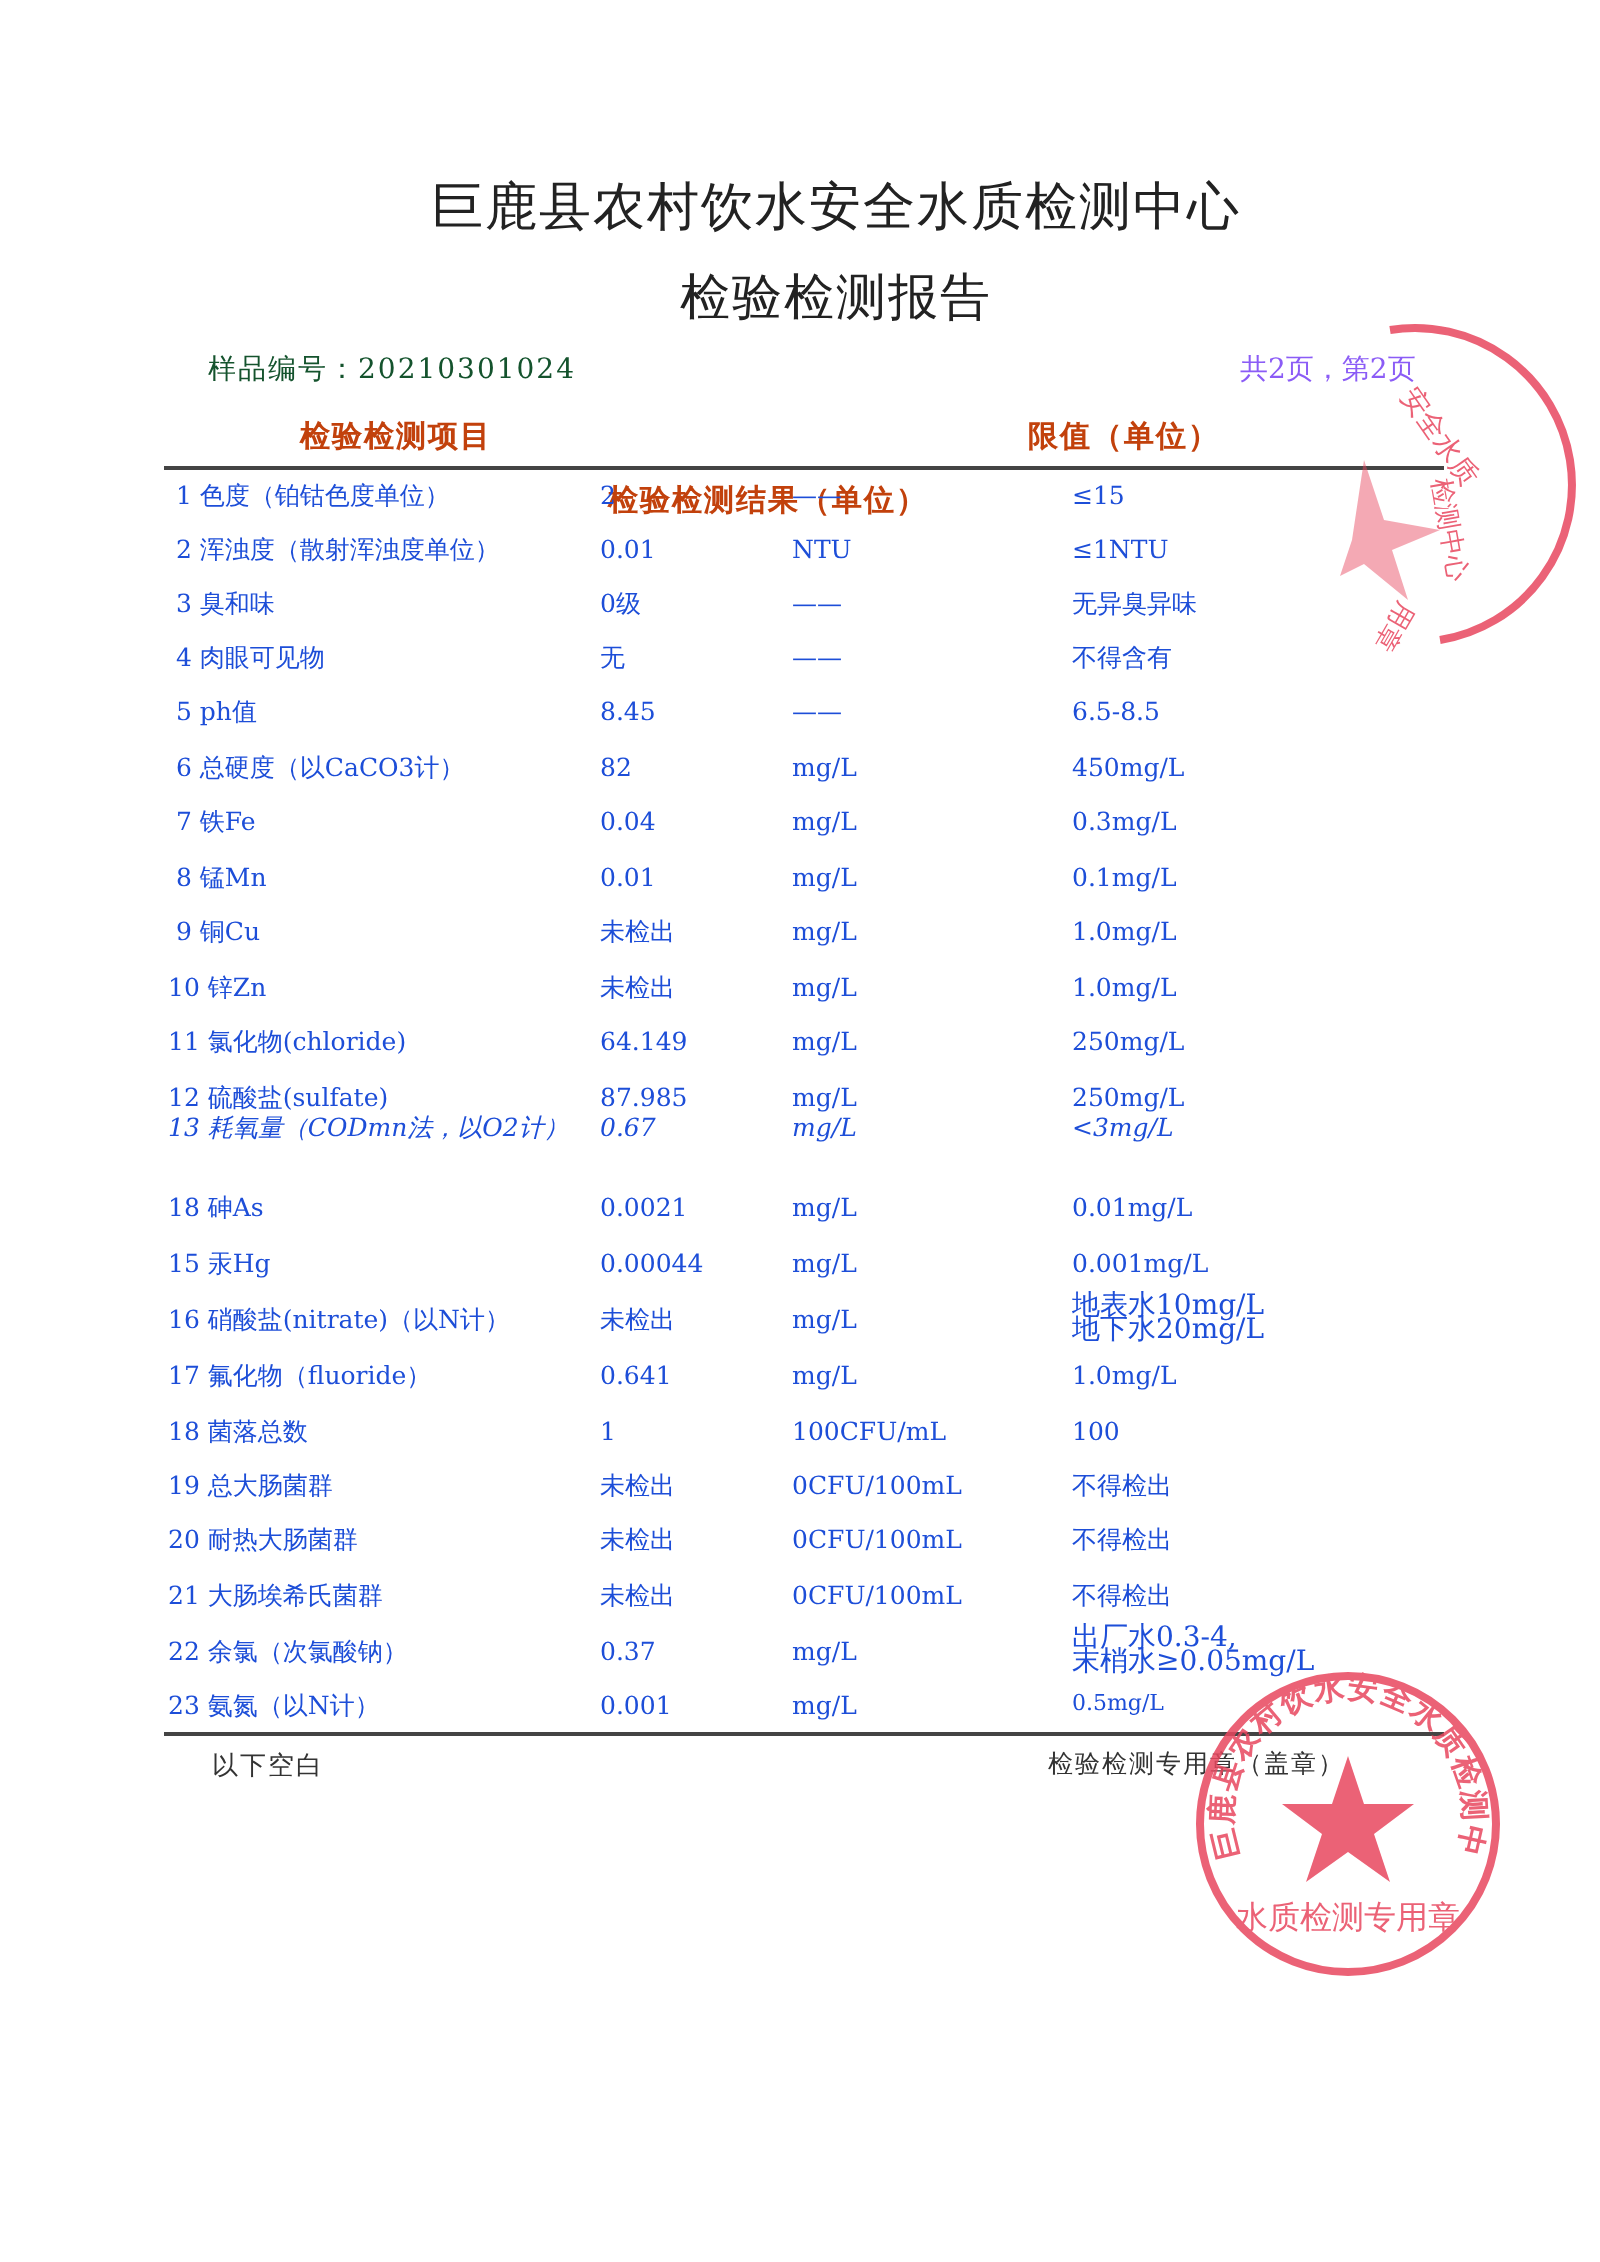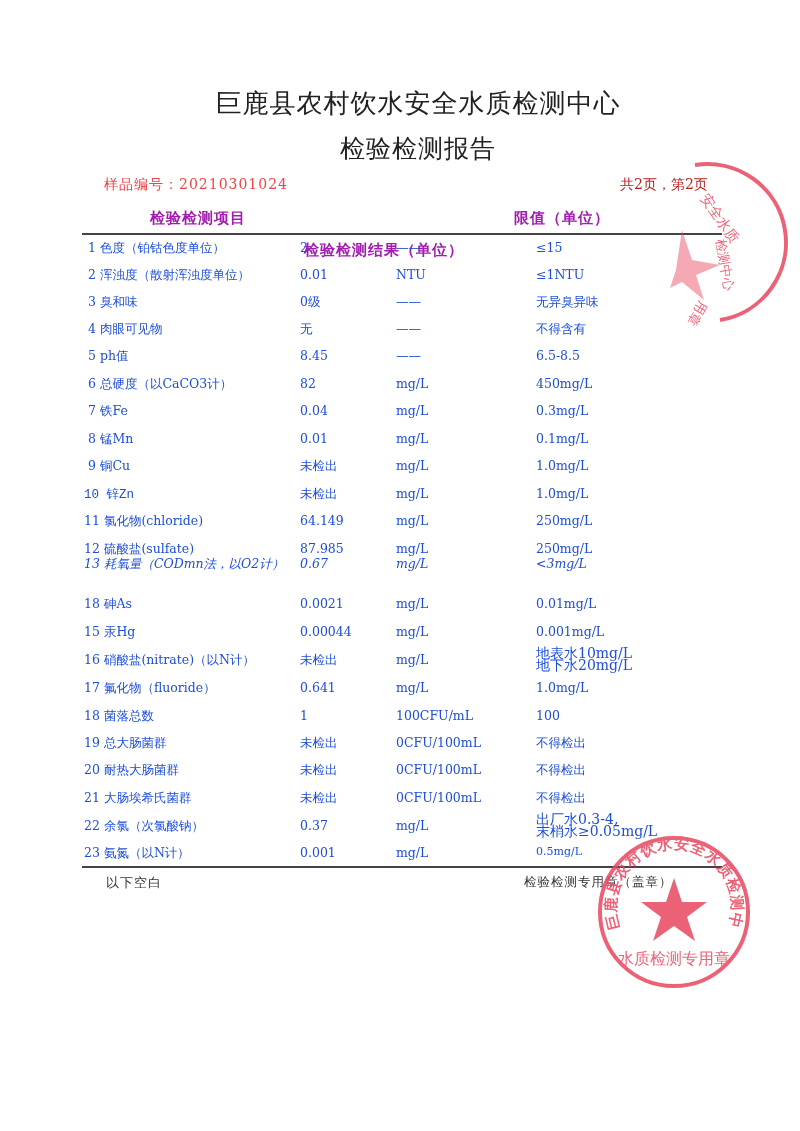--- a/index.html
+++ b/index.html
@@ -10,23 +10,23 @@
   .title1 {
     position: absolute; left: 0; width: 800px; top: 86px; text-align: center;
     font-family: "DejaVu Sans", "Liberation Sans", sans-serif;
     font-size: 26px; letter-spacing: 1px; color: #222; padding-left: 36px; box-sizing: border-box;
   }
   .title2 {
     position: absolute; left: 0; width: 800px; top: 132px; text-align: center;
     font-family: "DejaVu Sans", "Liberation Sans", sans-serif;
     font-size: 25px; letter-spacing: 1px; color: #222; padding-left: 36px; box-sizing: border-box;
   }
-  .sample-no { position: absolute; left: 104px; top: 176px; font-size: 14px; color: #ef4444; letter-spacing: 1px; }
-  .page-info { position: absolute; left: 620px; top: 176px; font-size: 14px; color: #b91c1c; }
-  .hdr { position: absolute; top: 209px; font-size: 15px; font-weight: bold; color: #a21caf; letter-spacing: 1px;
+  .sample-no { position: absolute; left: 104px; top: 176px; font-size: 14px; color: #14532d; letter-spacing: 1px; }
+  .page-info { position: absolute; left: 620px; top: 176px; font-size: 14px; color: #8b5cf6; }
+  .hdr { position: absolute; top: 209px; font-size: 15px; font-weight: bold; color: #c2410c; letter-spacing: 1px;
          font-family: "DejaVu Sans", "Liberation Sans", sans-serif; }
   .rule { position: absolute; left: 82px; width: 640px; height: 2px; background: #444; }
   .row { position: absolute; left: 0; width: 800px; height: 27px; font-size: 12.5px; color: #1d4ed8; }
   .row span { position: absolute; top: 0; white-space: nowrap; }
   .c-item { left: 88px; }
   .c-res { left: 300px; }
   .c-unit { left: 396px; }
   .c-lim { left: 536px; }
   .c-lim.small { font-size: 14px; line-height: 12px; top: -5px; }
   .foot-left { position: absolute; left: 106px; top: 874px; font-size: 13px; color: #333; letter-spacing: 1px; }
@@ -96,21 +96,21 @@
       <span class="c-unit">mg/L</span>
       <span class="c-lim">0.1mg/L</span>
     </div>
   <div class="row" style="top:458px;">
       <span class="c-item">9 铜Cu</span>
       <span class="c-res">未检出</span>
       <span class="c-unit">mg/L</span>
       <span class="c-lim">1.0mg/L</span>
     </div>
   <div class="row" style="top:486px;">
-      <span class="c-item" style="left:84px;font-family:Liberation Mono, monospace;">10 锌Zn</span>
+      <span class="c-item" style="left:84px;">10 锌Zn</span>
       <span class="c-res">未检出</span>
       <span class="c-unit">mg/L</span>
       <span class="c-lim">1.0mg/L</span>
     </div>
   <div class="row" style="top:513px;">
       <span class="c-item" style="left:84px;">11 氯化物(chloride)</span>
       <span class="c-res">64.149</span>
       <span class="c-unit">mg/L</span>
       <span class="c-lim">250mg/L</span>
     </div>

